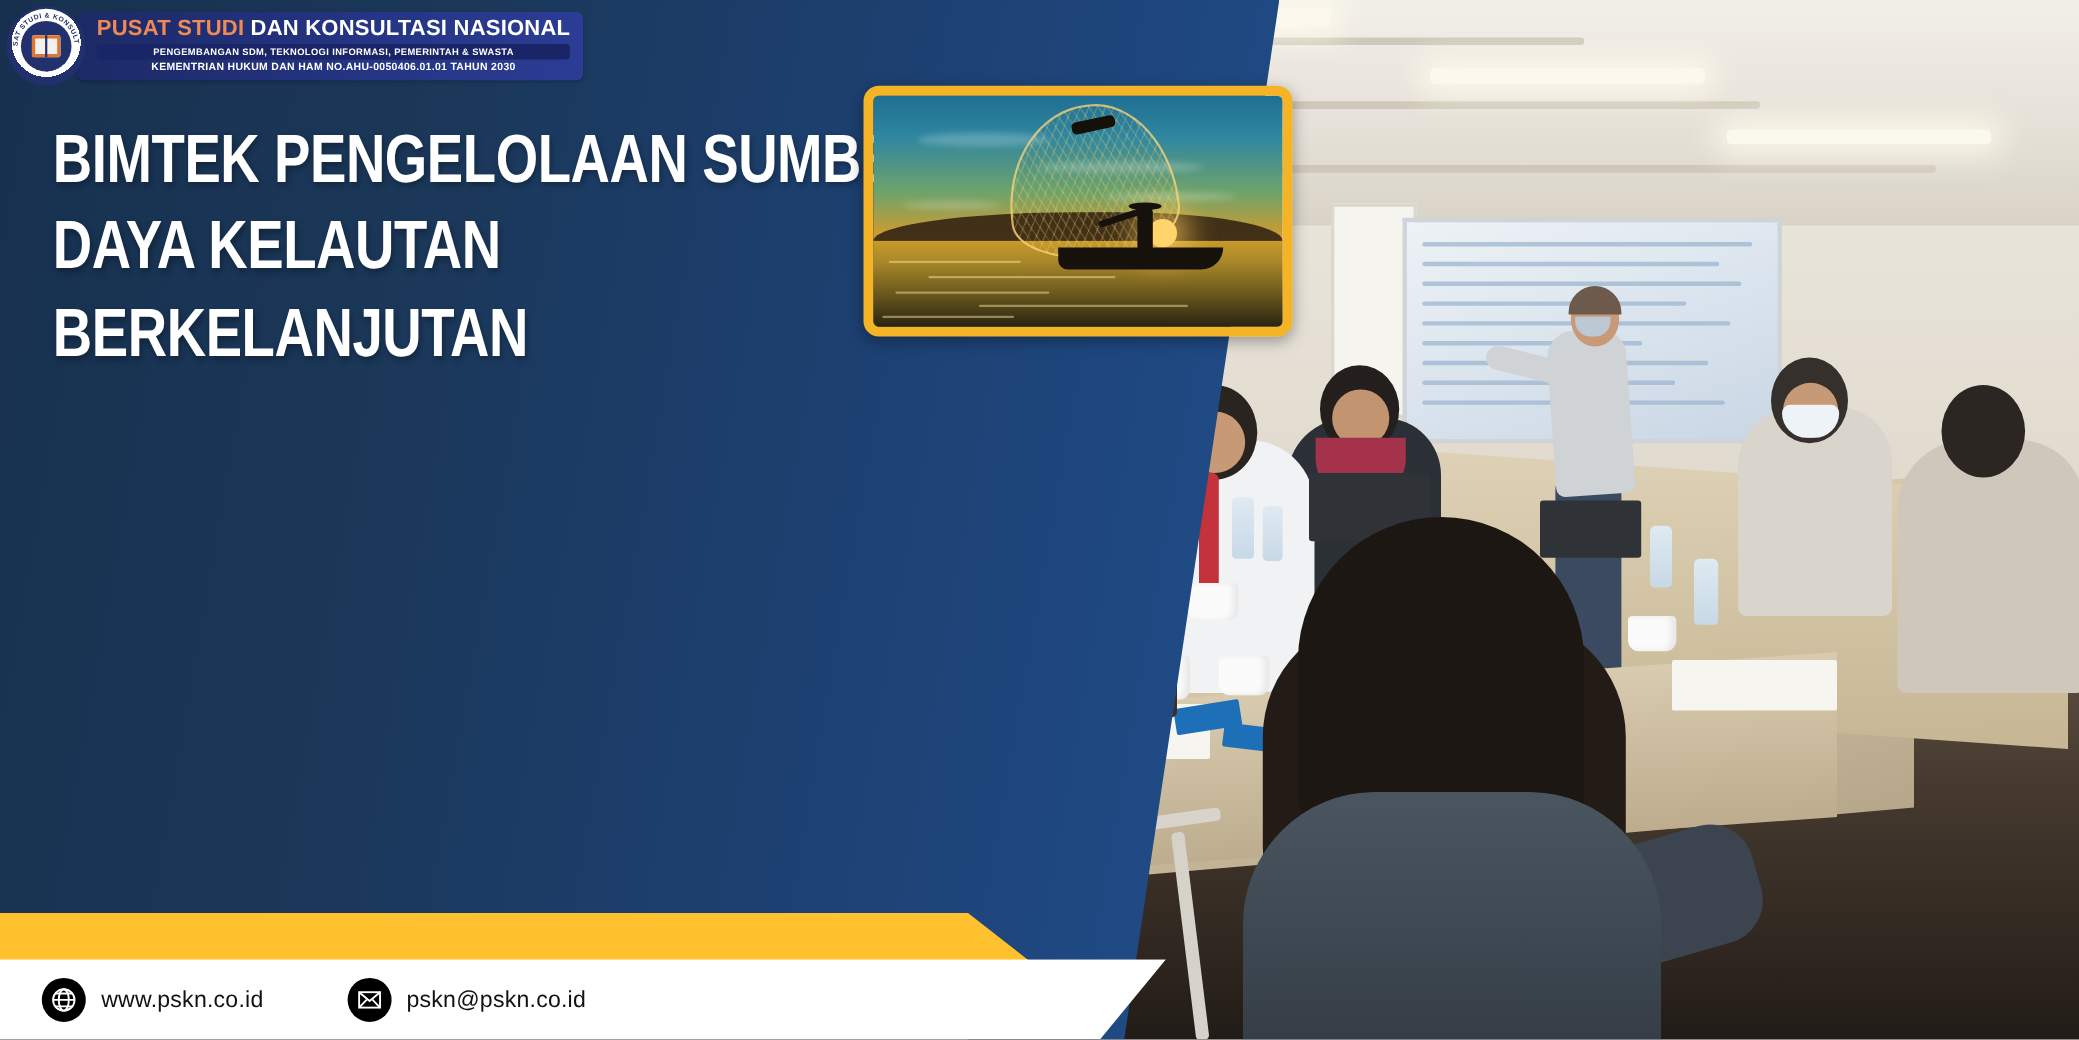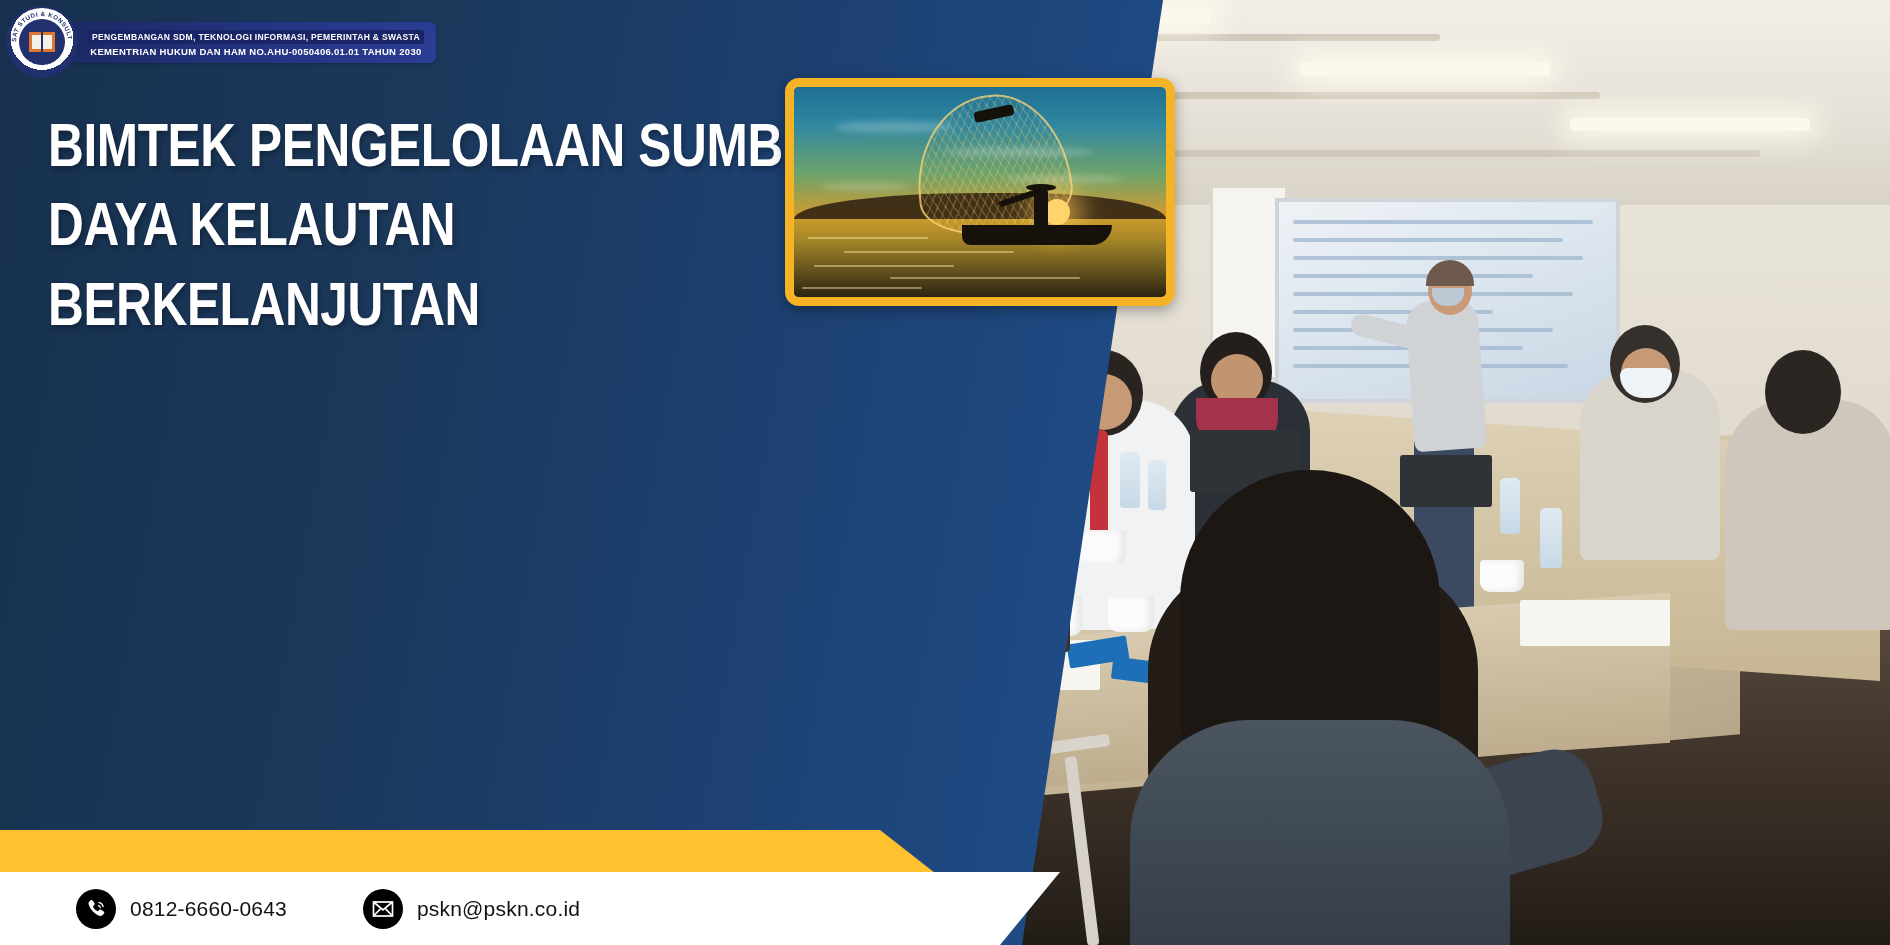--- a/index.html
+++ b/index.html
@@ -325,20 +325,24 @@
         <text font-size="6.2" font-weight="bold" fill="#22306e" font-family="'Liberation Sans',sans-serif" letter-spacing="1.6">
           <textPath href="#arcBot" startOffset="50%" text-anchor="middle">NASIONAL</textPath>
         </text>
       </svg>
       <div class="logo-inner">
         <div class="logo-book"></div>
       </div>
     </div>
 
     <div class="logo-text-block">
+      <div class="lt-row1">
+        <span class="orange">PUSAT STUDI</span>
+        <span class="white">DAN KONSULTASI NASIONAL</span>
+      </div>
       <div class="lt-sub">PENGEMBANGAN SDM, TEKNOLOGI INFORMASI, PEMERINTAH &amp; SWASTA</div>
       <div class="lt-sub2">KEMENTRIAN HUKUM DAN HAM NO.AHU-0050406.01.01 TAHUN 2030</div>
     </div>
   </div>
 
   <div class="headline">
     <div>BIMTEK PENGELOLAAN SUMBER</div>
     <div>DAYA KELAUTAN</div>
     <div>BERKELANJUTAN</div>
   </div>
@@ -363,30 +367,33 @@
     <div class="boat"></div>
     <div class="fisher"></div>
     <div class="farm"></div>
     <div class="fhat"></div>
   </div>
 
   <div class="yellowstripe"></div>
 
   <div class="footerbar">
 
-
-    <div class="fitem" style="margin-left:76px;">
+    <div class="fitem" style="margin-left:38px;">
       <span class="ficon">
-        <svg width="24" height="24" viewBox="0 0 24 24">
-          <path fill="#fff" d="M6.6 3.2c.6-.5 1.5-.4 2 .3l1.9 2.6c.4.6.3 1.4-.2 1.9l-1 .9c-.3.3-.4.7-.2 1.1.9 1.8 2.3 3.2 4.1 4.1.4.2.8.1 1.1-.2l.9-1c.5-.5 1.3-.6 1.9-.2l2.6 1.9c.7.5.8 1.4.3 2l-1.4 1.5c-.7.8-1.9 1.1-2.9.7C11 17.4 6.6 13 4.7 7.5c-.4-1-.1-2.2.7-2.9l1.2-1.4z"></path>
-          <path fill="none" stroke="#fff" stroke-width="1.3" stroke-linecap="round" d="M15 5.4a5.6 5.6 0 0 1 4.1 4.1M14.4 8.6a2.8 2.8 0 0 1 1.9 1.9"></path>
+        <svg width="26" height="26" viewBox="0 0 24 24" fill="none" stroke="#fff" stroke-width="1.6">
+          <circle cx="12" cy="12" r="9"></circle>
+          <ellipse cx="12" cy="12" rx="4.2" ry="9"></ellipse>
+          <line x1="3" y1="12" x2="21" y2="12"></line>
+          <line x1="4.6" y1="6.6" x2="19.4" y2="6.6"></line>
+          <line x1="4.6" y1="17.4" x2="19.4" y2="17.4"></line>
         </svg>
       </span>
-      <span class="flabel">0812-6660-0643</span>
+      <span class="flabel">www.pskn.co.id</span>
     </div>
+
 
     <div class="fitem" style="margin-left:76px;">
       <span class="ficon">
         <svg width="24" height="24" viewBox="0 0 24 24">
           <rect x="2.5" y="5" width="19" height="14" fill="none" stroke="#fff" stroke-width="1.7"></rect>
           <path d="M2.5 5 L12 13 L21.5 5" fill="none" stroke="#fff" stroke-width="1.7"></path>
           <path d="M2.5 19 L9.4 11.8 M21.5 19 L14.6 11.8" fill="none" stroke="#fff" stroke-width="1.7"></path>
         </svg>
       </span>
       <span class="flabel">pskn@pskn.co.id</span>

